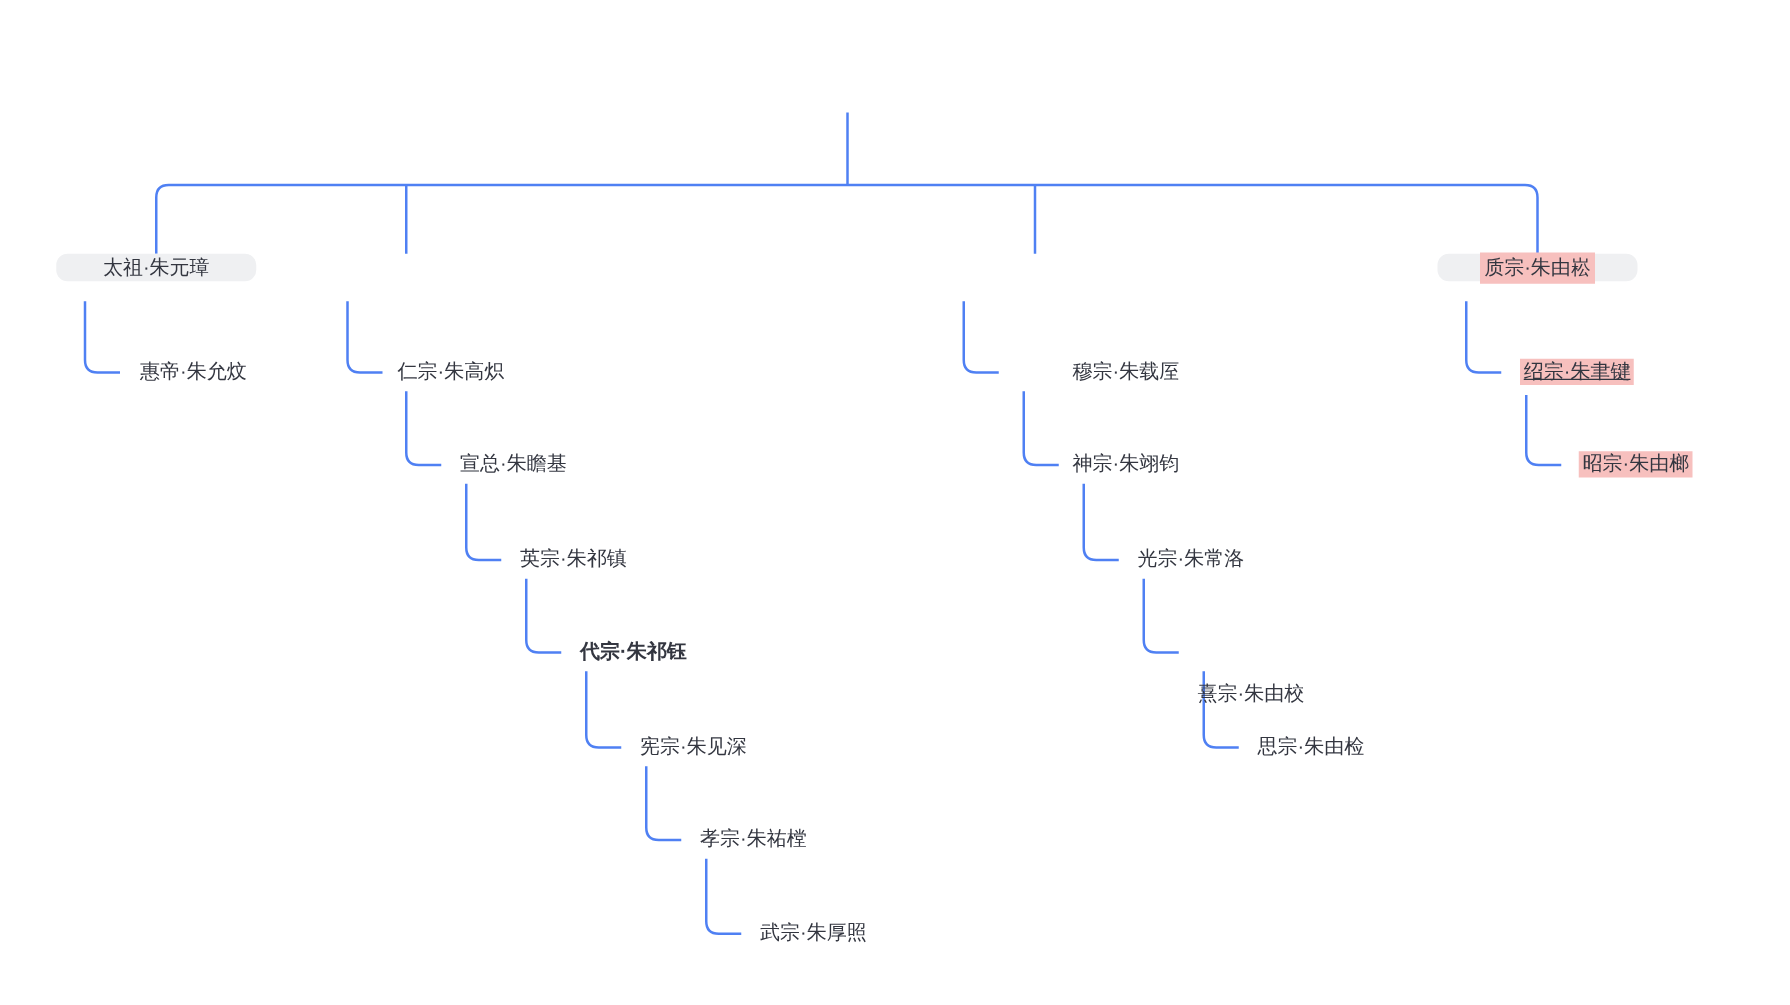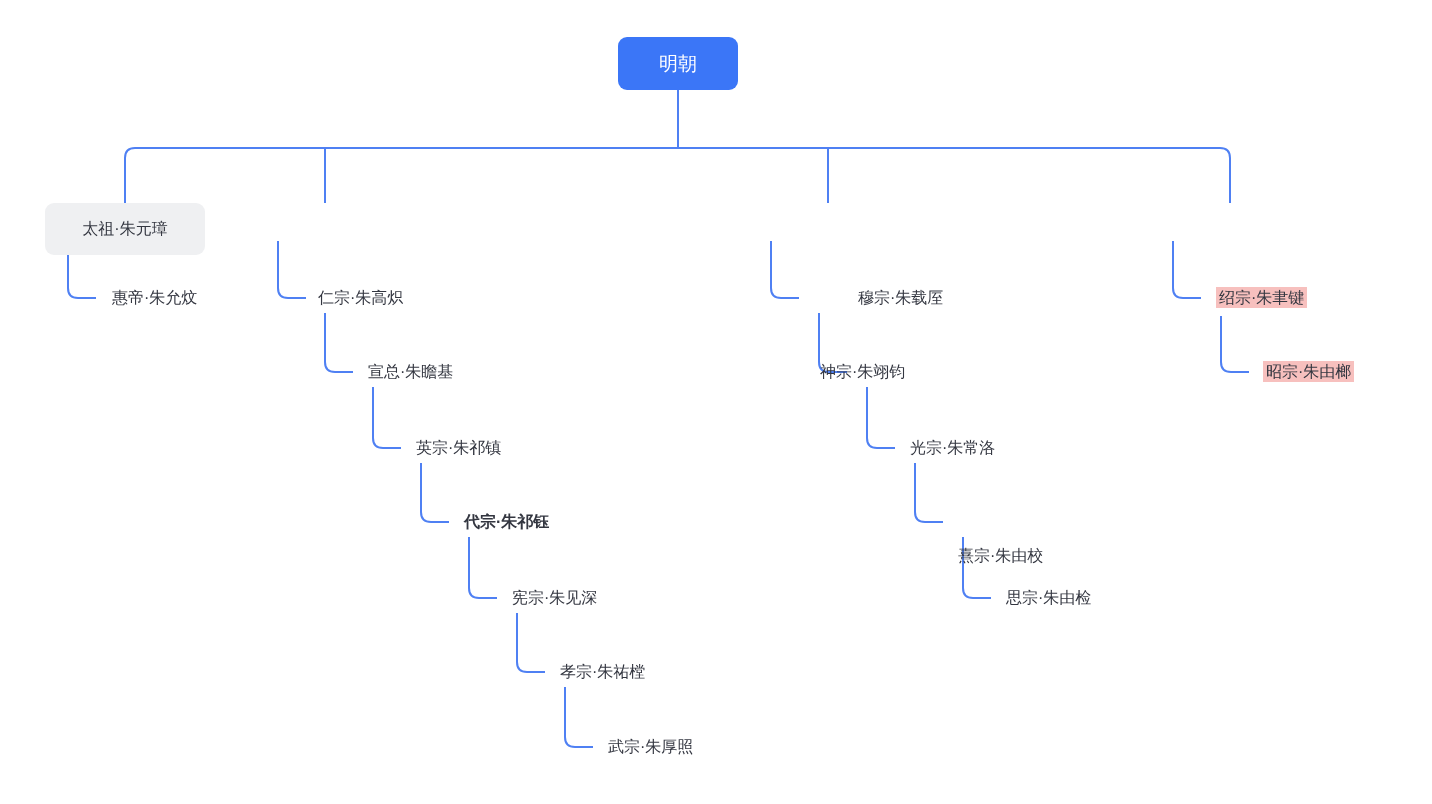--- a/index.html
+++ b/index.html
@@ -12,21 +12,21 @@
   }
   .connector-layer{position:absolute;left:0;top:0;width:1432px;height:804px;pointer-events:none;}
   .connector-layer path{stroke:var(--connector,#4f80f3);stroke-width:2;fill:none;stroke-linecap:butt;}
   .node-root{
     position:absolute;left:618px;top:37px;width:120px;height:53px;
     background:var(--root-bg,#3b76f7);color:var(--root-text,#ffffff);
     border-radius:9px;display:flex;align-items:center;justify-content:center;
     font-size:19px;cursor:pointer;
   }
   .node-box{
-    position:absolute;top:203px;height:52px;
+    position:absolute;top:203px;height:22px;
     background:var(--branch-bg,#eff0f2);color:var(--text,#333640);
     border-radius:9px;display:flex;align-items:center;justify-content:center;
     font-size:16px;cursor:pointer;white-space:nowrap;
   }
   .node-text{
     position:absolute;height:26px;line-height:26px;
     color:var(--text,#333640);font-size:16px;white-space:nowrap;cursor:pointer;
   }
   .hl{background:var(--highlight-bg,#f7c0be);padding:2px 3px;}
 </style>
@@ -55,26 +55,26 @@
     <path d="M 771 241 V 288 Q 771 298 781 298 H 799"></path>
     <path d="M 819 313 V 362 Q 819 372 829 372 H 847"></path>
     <path d="M 867 387 V 438 Q 867 448 877 448 H 895"></path>
     <path d="M 915 463 V 512 Q 915 522 925 522 H 943"></path>
     <path d="M 963 537 V 588 Q 963 598 973 598 H 991"></path>
 
     <path d="M 1173 241 V 288 Q 1173 298 1183 298 H 1201"></path>
     <path d="M 1221 316 V 362 Q 1221 372 1231 372 H 1249"></path>
   </svg>
 
-  <div class="node-root">
-    <span>明朝</span>
-  </div>
 
   <div class="node-box" style="left:45px;width:160px;">
     <span>太祖·朱元璋</span>
+  </div>
+  <div class="node-box" style="left:1150px;width:160px;">
+    <span class="hl">质宗·朱由崧</span>
   </div>
 
   <div class="node-text" style="left:112px;top:285px;">
     <span>惠帝·朱允炆</span>
   </div>
 
   <div class="node-text" style="left:318px;top:285px;">
     <span>仁宗·朱高炽</span>
   </div>
   <div class="node-text" style="left:368px;top:359px;">
@@ -92,33 +92,33 @@
   <div class="node-text" style="left:560px;top:659px;">
     <span>孝宗·朱祐樘</span>
   </div>
   <div class="node-text" style="left:608px;top:734px;">
     <span>武宗·朱厚照</span>
   </div>
 
   <div class="node-text" style="left:814px;top:285px;margin-left:44px;">
     <span>穆宗·朱载厔</span>
   </div>
-  <div class="node-text" style="left:820px;top:359px;">
+  <div class="node-text" style="left:858px;top:359px;">
     <span>神宗·朱翊钧</span>
   </div>
   <div class="node-text" style="left:910px;top:435px;">
     <span>光宗·朱常洛</span>
   </div>
   <div class="node-text" style="left:958px;top:509px;margin-top:34px;">
     <span>熹宗·朱由校</span>
   </div>
   <div class="node-text" style="left:1006px;top:585px;">
     <span>思宗·朱由检</span>
   </div>
 
-  <div class="node-text" style="left:1216px;top:285px;">
+  <div class="node-text" style="left:1216px;top:285px;text-decoration:underline;">
     <span class="hl">绍宗·朱聿键</span>
   </div>
   <div class="node-text" style="left:1263px;top:359px;">
     <span class="hl">昭宗·朱由榔</span>
   </div>
 
 </div>
 
 </body></html>

